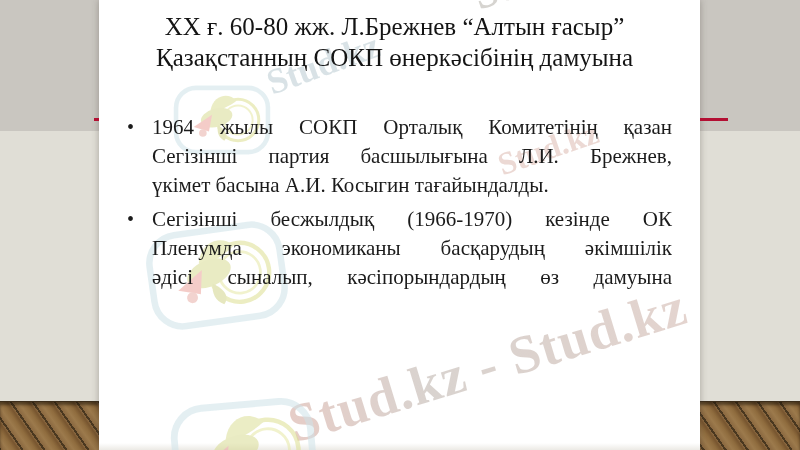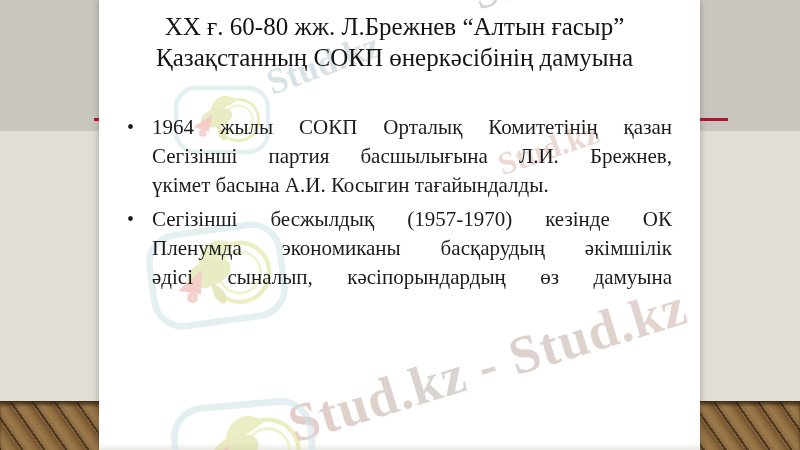--- a/index.html
+++ b/index.html
@@ -113,21 +113,21 @@
 
       <div class="bullets">
         <div class="para">
           <span class="dot">•</span>
           <div class="bline">1964 жылы СОКП Орталық Комитетінің қазан</div>
           <div class="bline">Сегізінші партия басшылығына Л.И. Брежнев,</div>
           <div class="bline last">үкімет басына А.И. Косыгин тағайындалды.</div>
         </div>
         <div class="para">
           <span class="dot">•</span>
-          <div class="bline">Сегізінші бесжылдық (1957-1970) кезінде ОК</div>
+          <div class="bline">Сегізінші бесжылдық (1966-1970) кезінде ОК</div>
           <div class="bline">Пленумда экономиканы басқарудың әкімшілік</div>
           <div class="bline">әдісі сыналып, кәсіпорындардың өз дамуына</div>
         </div>
       </div>
     </div>
 
     <div class="slide-bottom-shade"></div>
   </div>
 
   <div class="red-dash left"></div>

